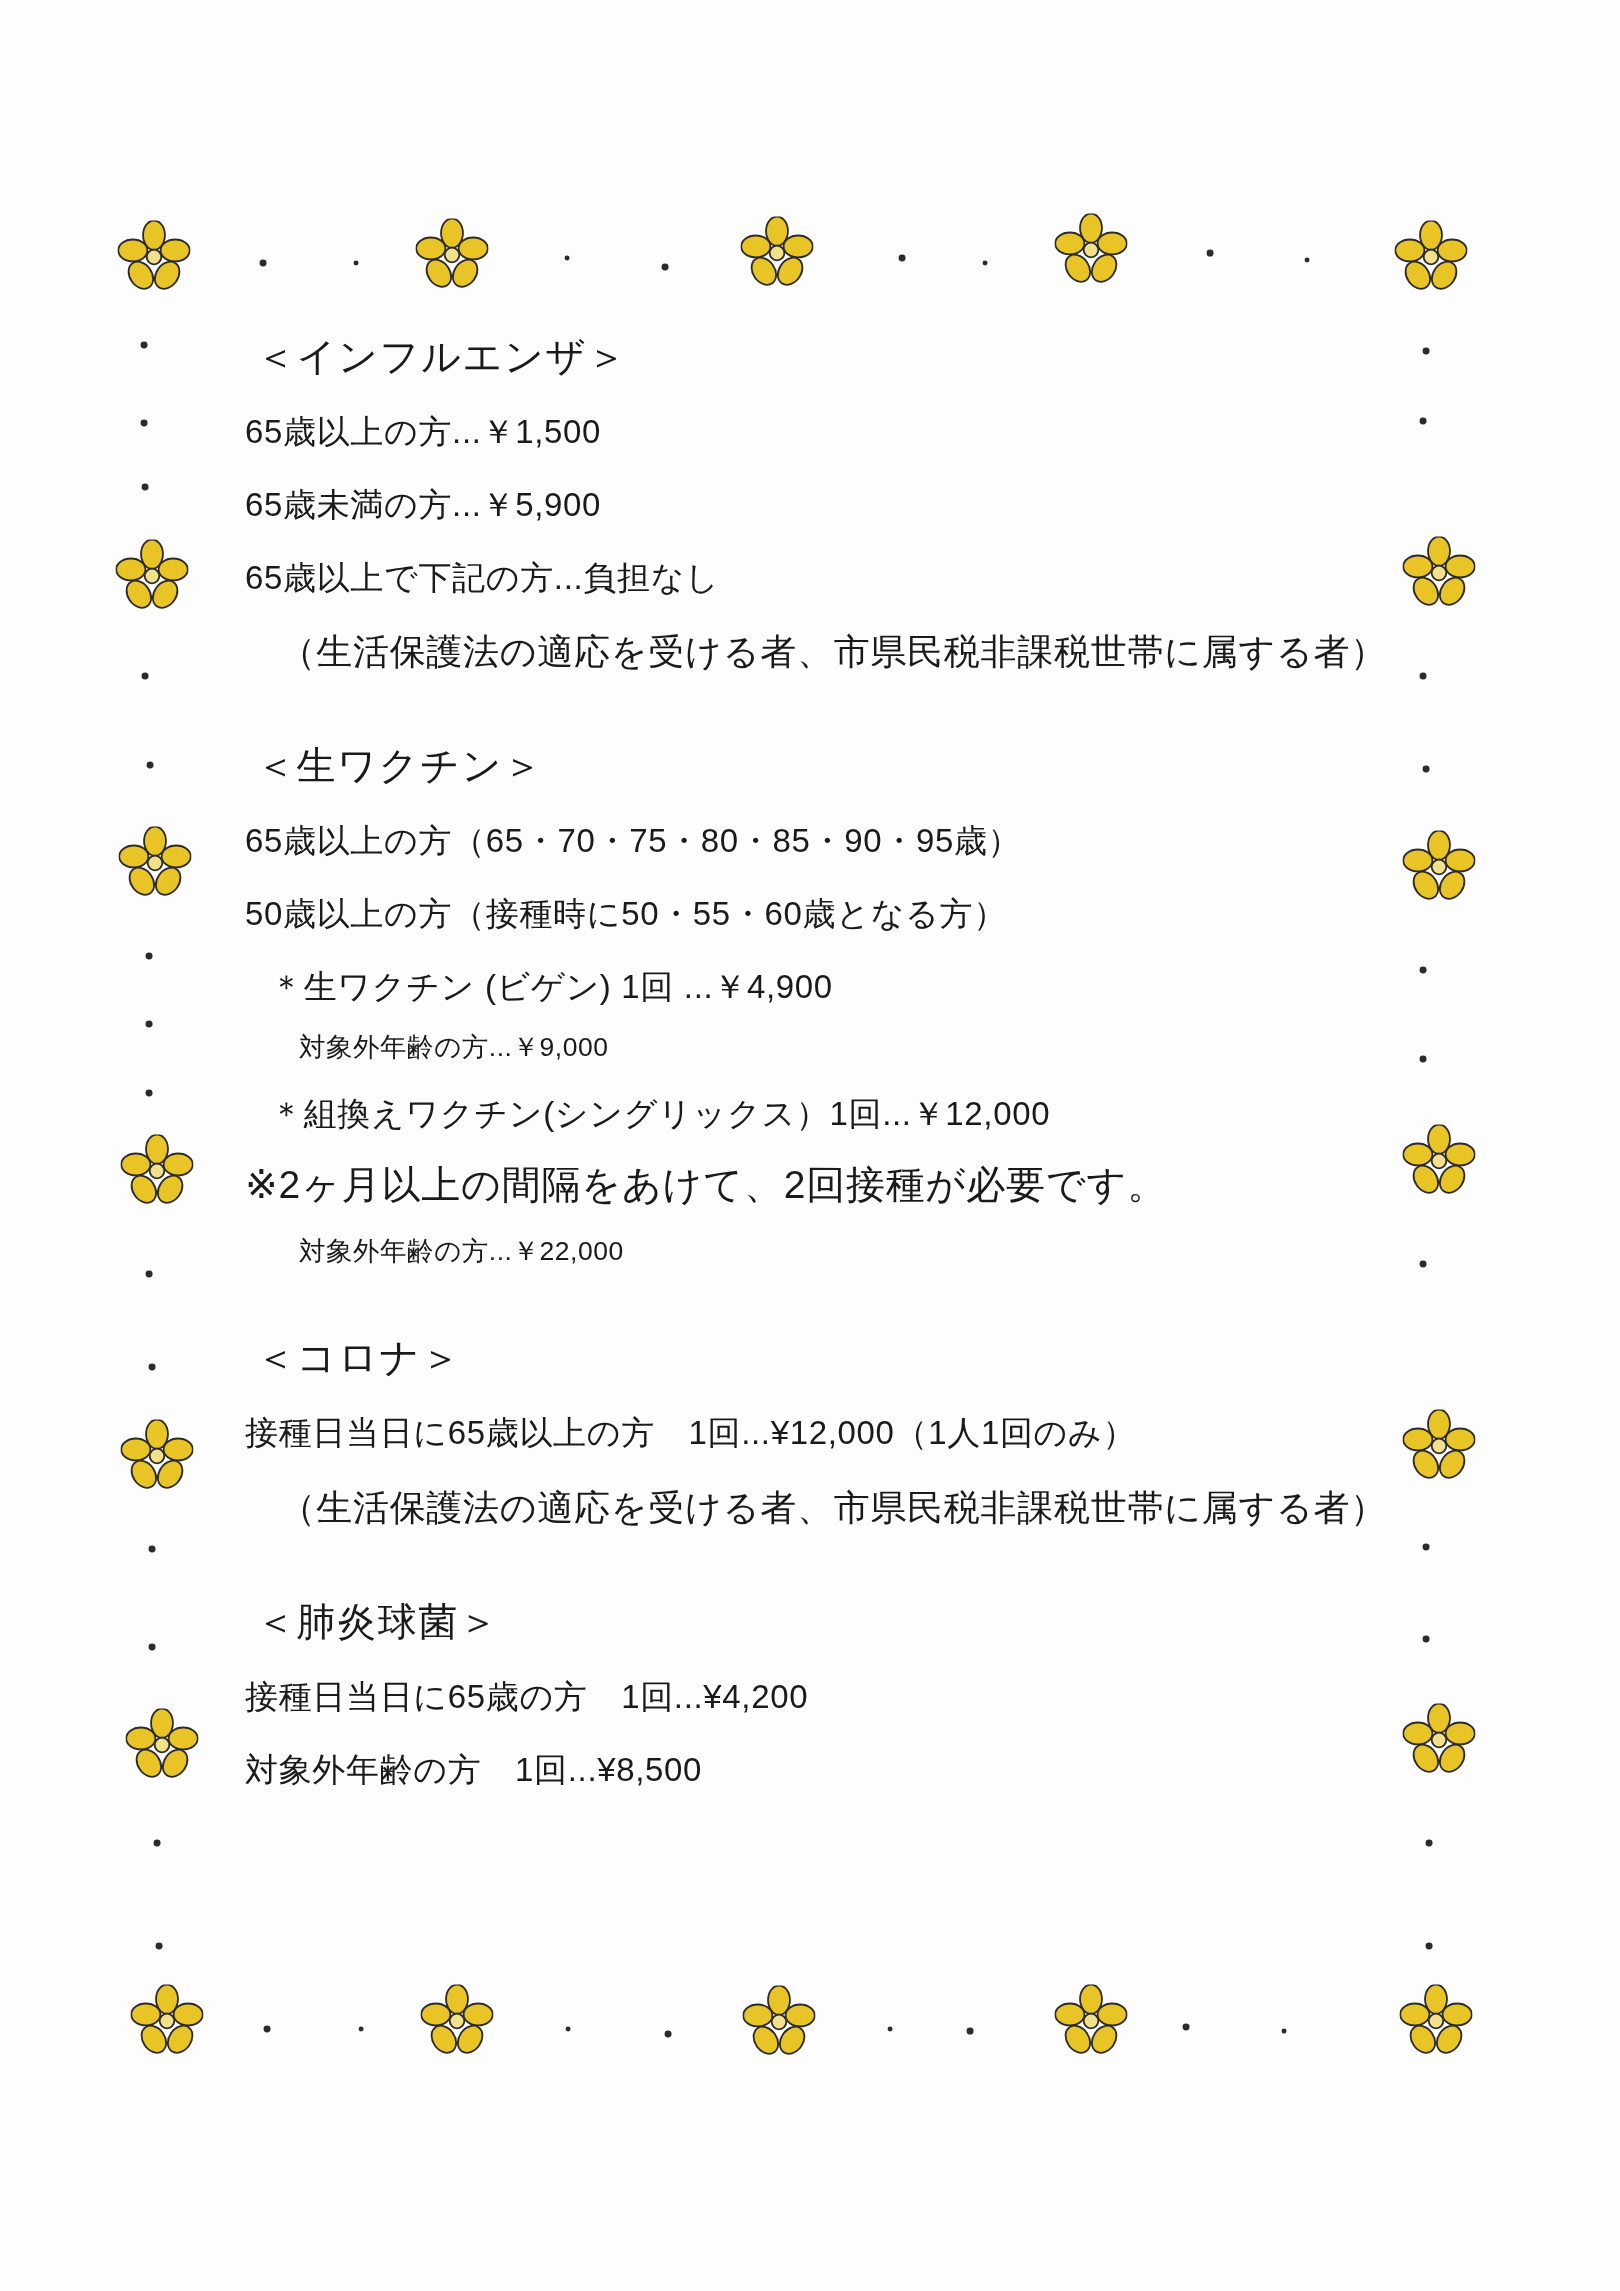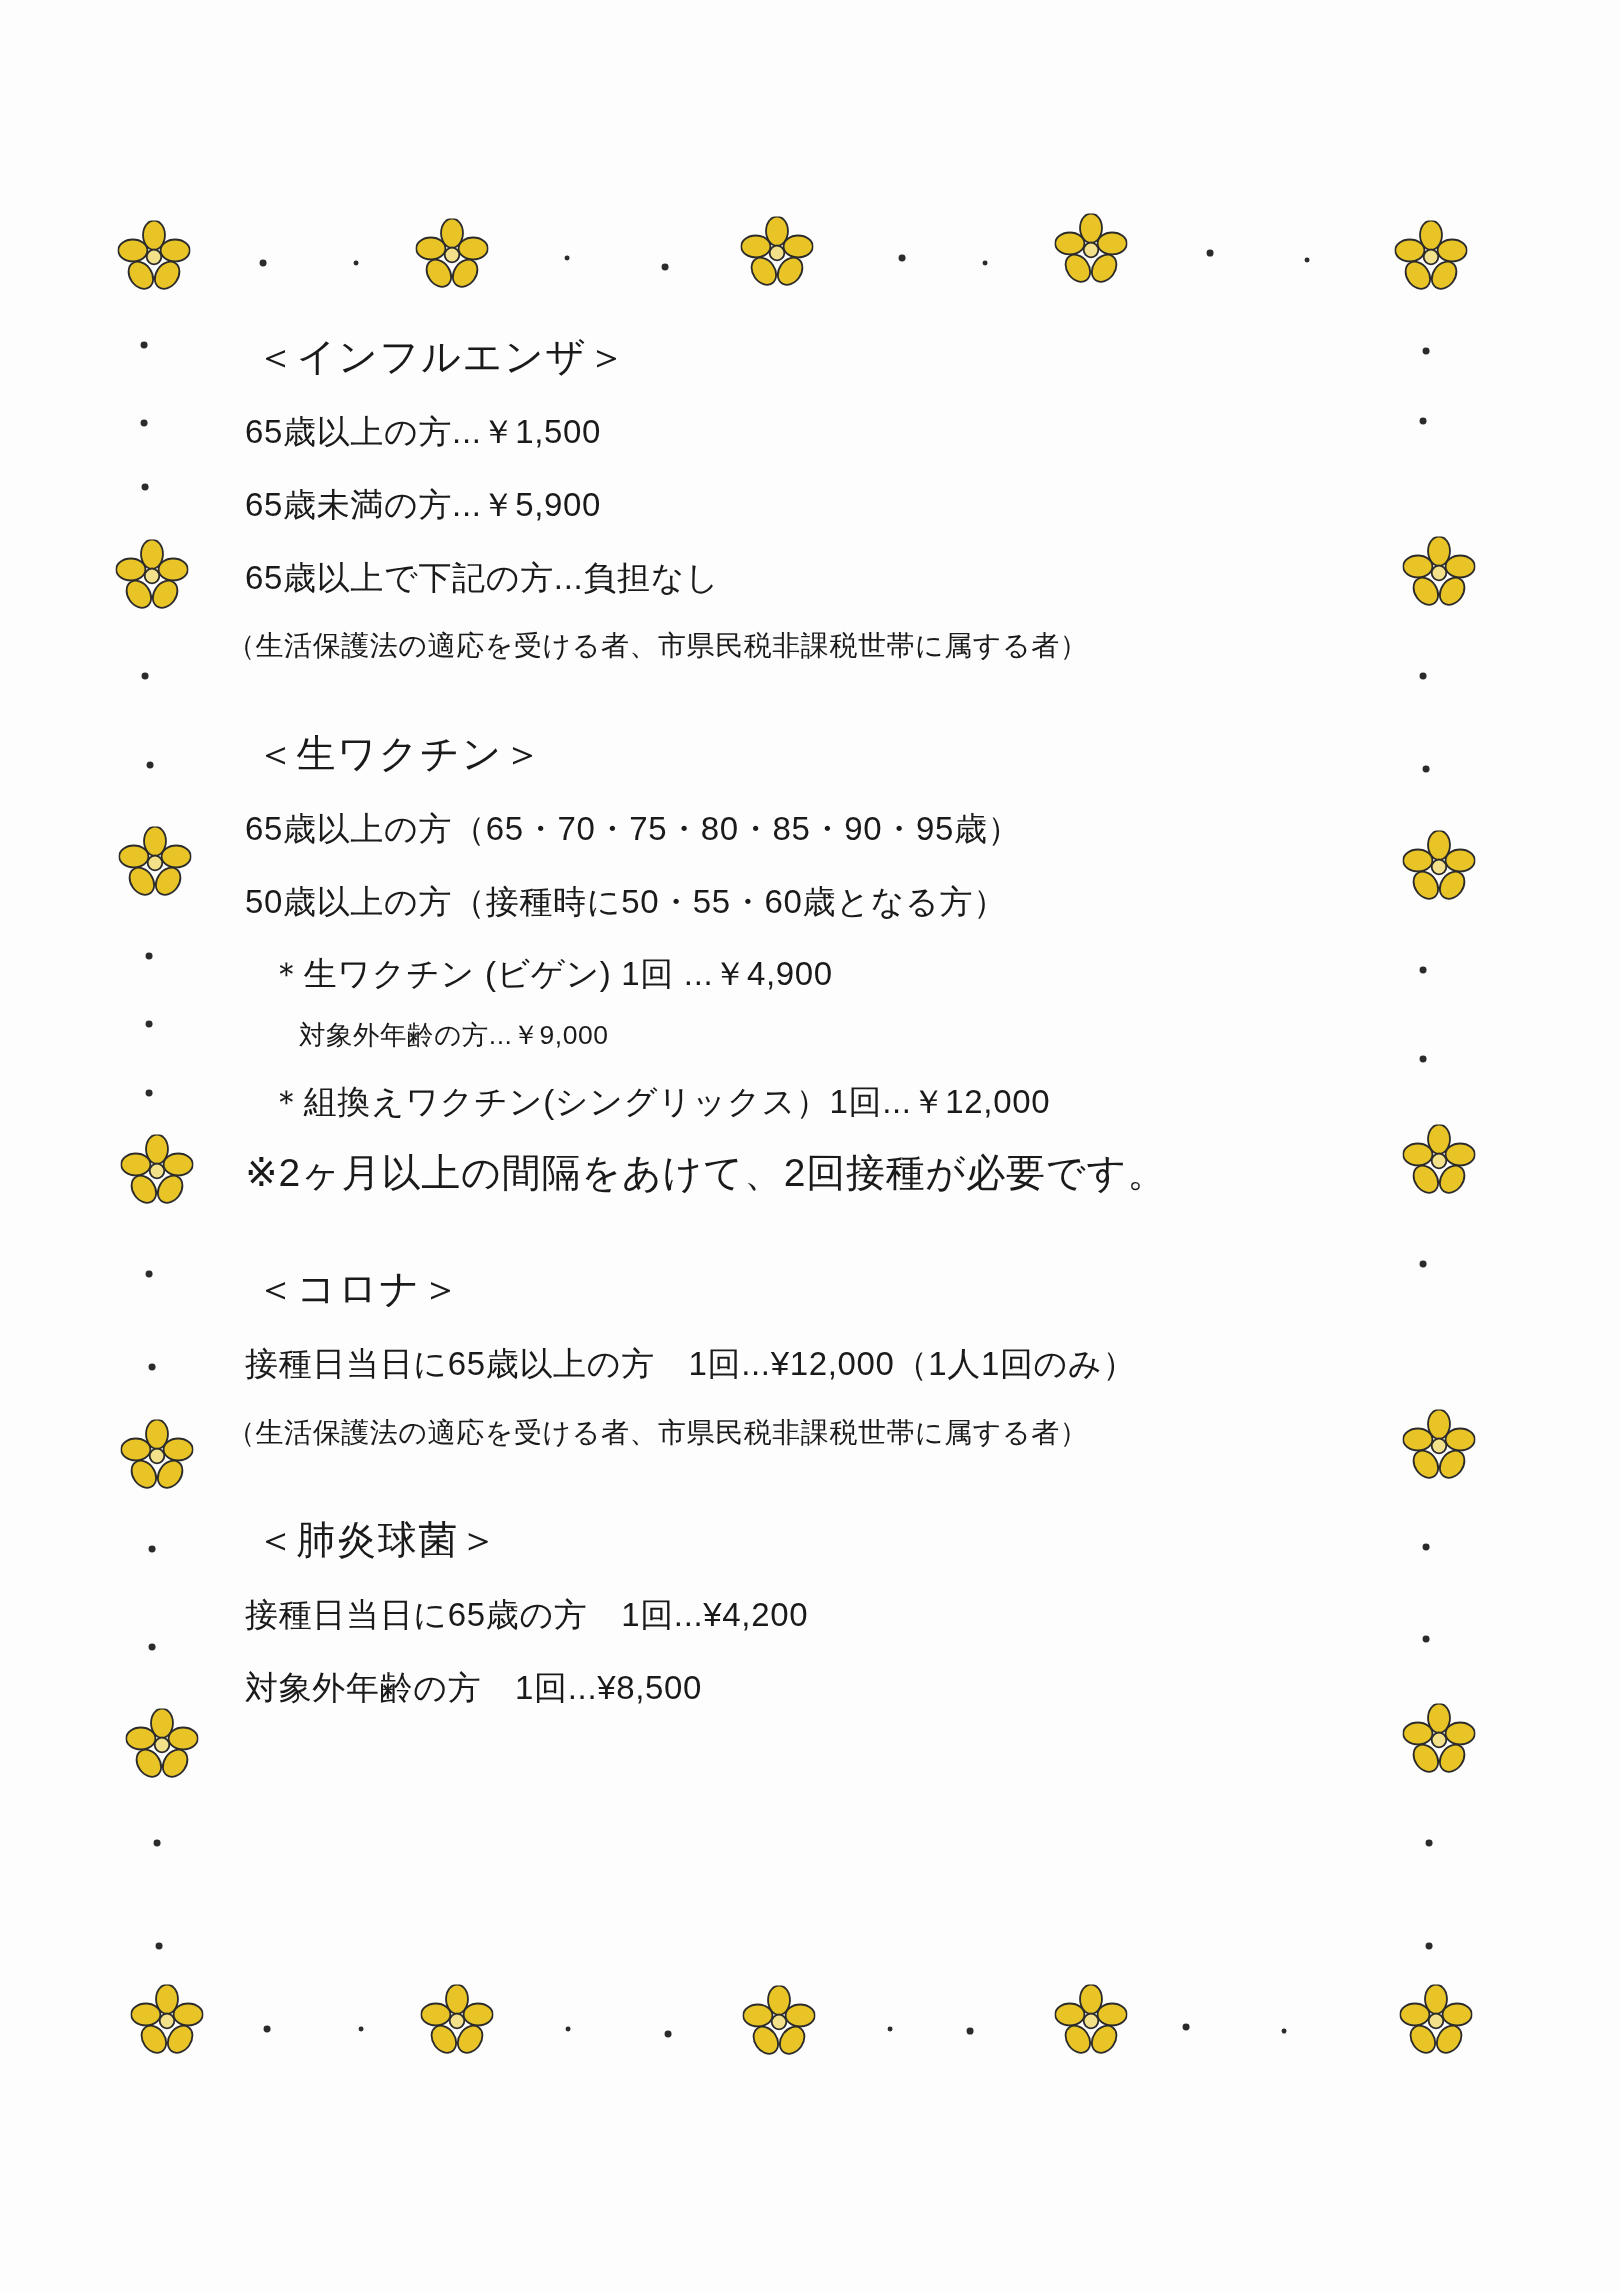--- a/index.html
+++ b/index.html
@@ -70,22 +70,23 @@
   .line.sub {
     font-size: 26.5px;
     margin-left: 88px;
     margin-bottom: 19.6px;
   }
   .line.note {
     font-size: 39px;
     margin-left: 34px;
   }
   .line.paren {
-    margin-left: 16px;
-    font-size: 28px;
+    margin-left: 0px;
+    font-size: 36px;
+    text-align: right;
   }
   .tight { margin-bottom: 15.7px; }
 </style>
 </head>
 <body>
 
 <div class="page">
 
   <div class="border-layer">
 
@@ -346,20 +347,21 @@
     </div>
 
     <div class="section">
       <p class="sec-title">＜生ワクチン＞</p>
       <p class="line indent1">65歳以上の方（65・70・75・80・85・90・95歳）</p>
       <p class="line indent1">50歳以上の方（接種時に50・55・60歳となる方）</p>
       <p class="line indent2 tight">＊生ワクチン (ビゲン) 1回 ...￥4,900</p>
       <p class="line sub">対象外年齢の方...￥9,000</p>
       <p class="line indent2 tight">＊組換えワクチン(シングリックス）1回...￥12,000</p>
       <p class="line note tight">※2ヶ月以上の間隔をあけて、2回接種が必要です。</p>
+      <p class="line sub">対象外年齢の方...￥22,000</p>
     </div>
 
     <div class="section">
       <p class="sec-title">＜コロナ＞</p>
       <p class="line indent1">接種日当日に65歳以上の方　1回...¥12,000（1人1回のみ）</p>
       <p class="line paren">（生活保護法の適応を受ける者、市県民税非課税世帯に属する者）</p>
     </div>
 
     <div class="section">
       <p class="sec-title">＜肺炎球菌＞</p>

